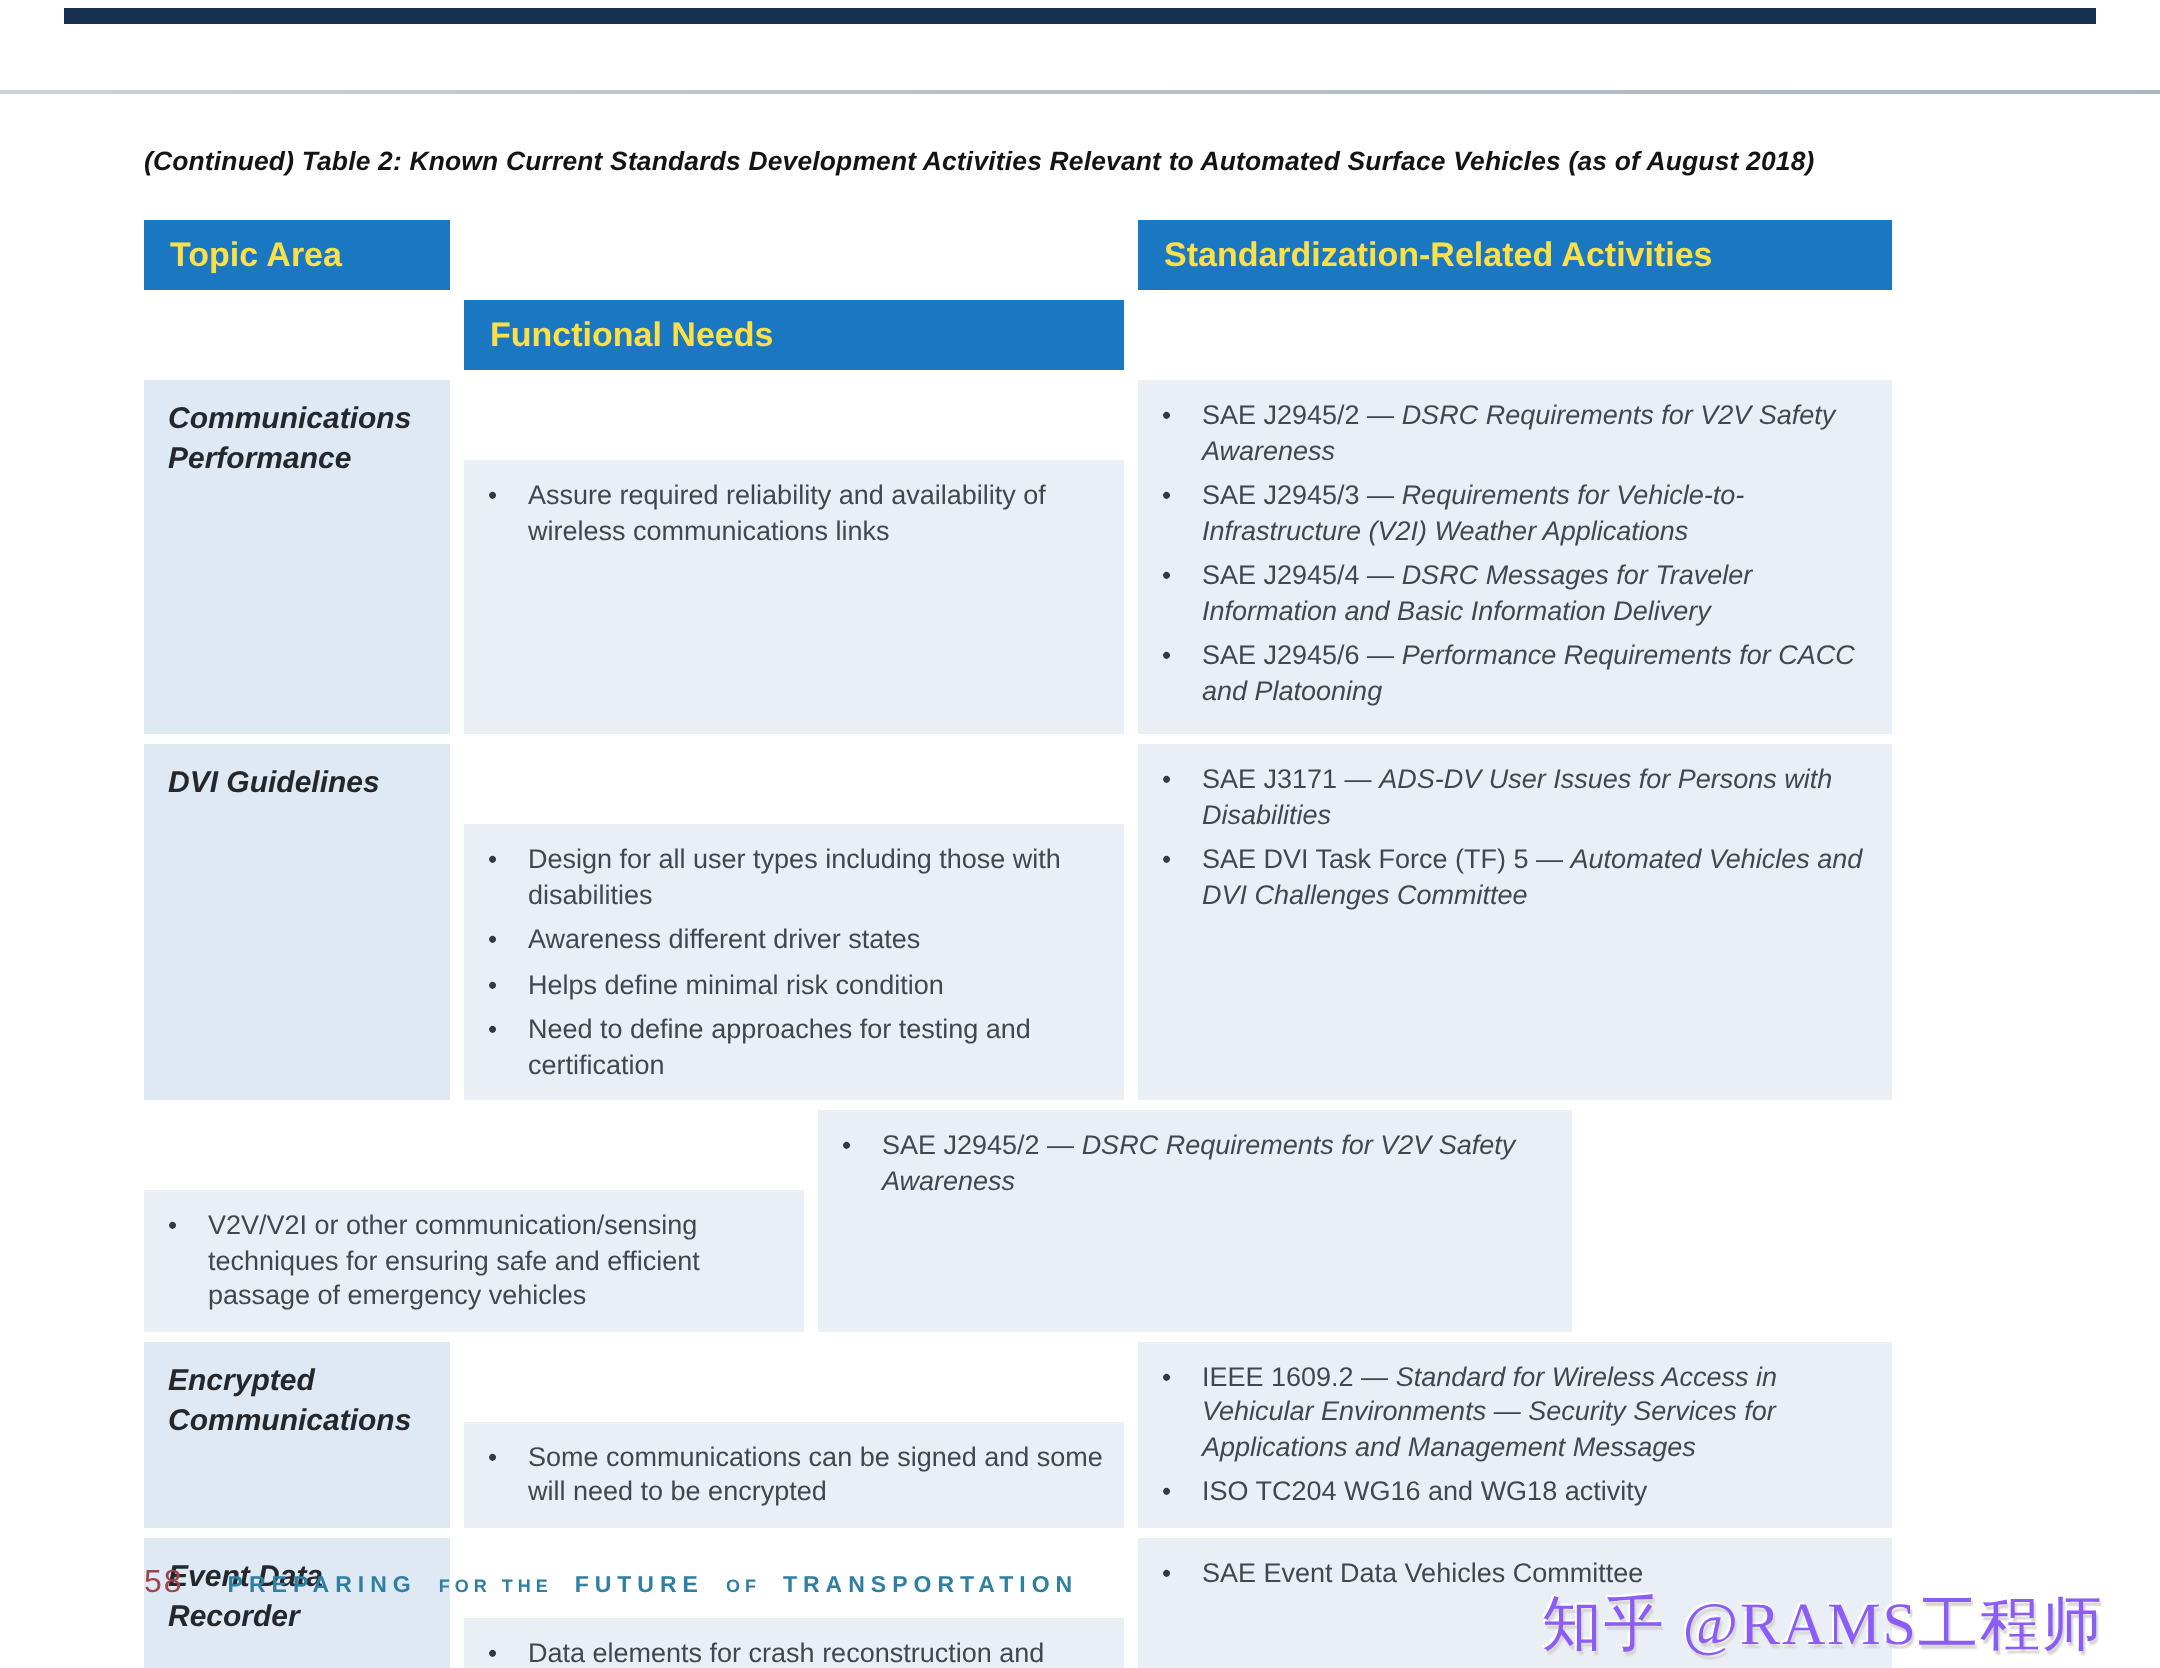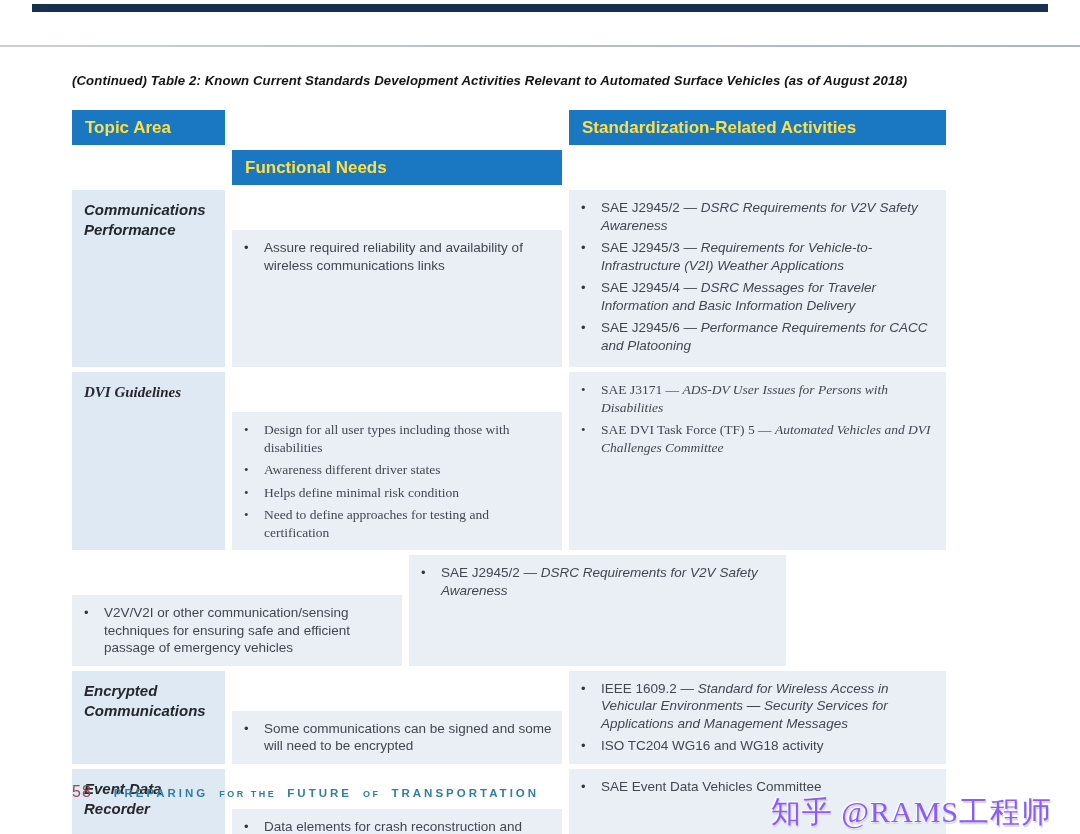--- a/index.html
+++ b/index.html
@@ -46,21 +46,21 @@
     background:var(--topic-bg);padding:10px 8px 6px 12px;
     font-size:15px;font-weight:bold;font-style:italic;color:var(--topic-text);
     line-height:20px;
   }
   .cell.needs,.cell.acts{background:var(--row-bg);padding:9px 8px 4px 12px;}
   .li{display:flex;margin-bottom:5px;}
   .dot{flex:0 0 20px;color:#33383d;font-size:13px;line-height:17.5px;}
   .txt{flex:1;}
   .txt i{font-style:italic;}
   #tbody .trow:nth-child(1){min-height:177px;}
-  #tbody .trow:nth-child(2){min-height:128px;font-family:Liberation Serif, serif;}
+  #tbody .trow:nth-child(2){min-height:128px;}
   #tbody .trow:nth-child(3){min-height:64px;}
   #tbody .trow:nth-child(4){min-height:92px;}
   #tbody .trow:nth-child(5){min-height:47px;}
   .footer{position:absolute;left:72px;top:783px;display:flex;align-items:baseline;}
   .pageno{
     font-size:16px;color:var(--page-number-red);margin-right:22px;letter-spacing:1px;
   }
   .tagline{display:flex;align-items:baseline;color:var(--footer-teal);font-weight:bold;justify-content:space-between;}
   .tagline .seg{margin-right:11px;letter-spacing:3px;}
   .tagline .lg{font-size:11.5px;}

